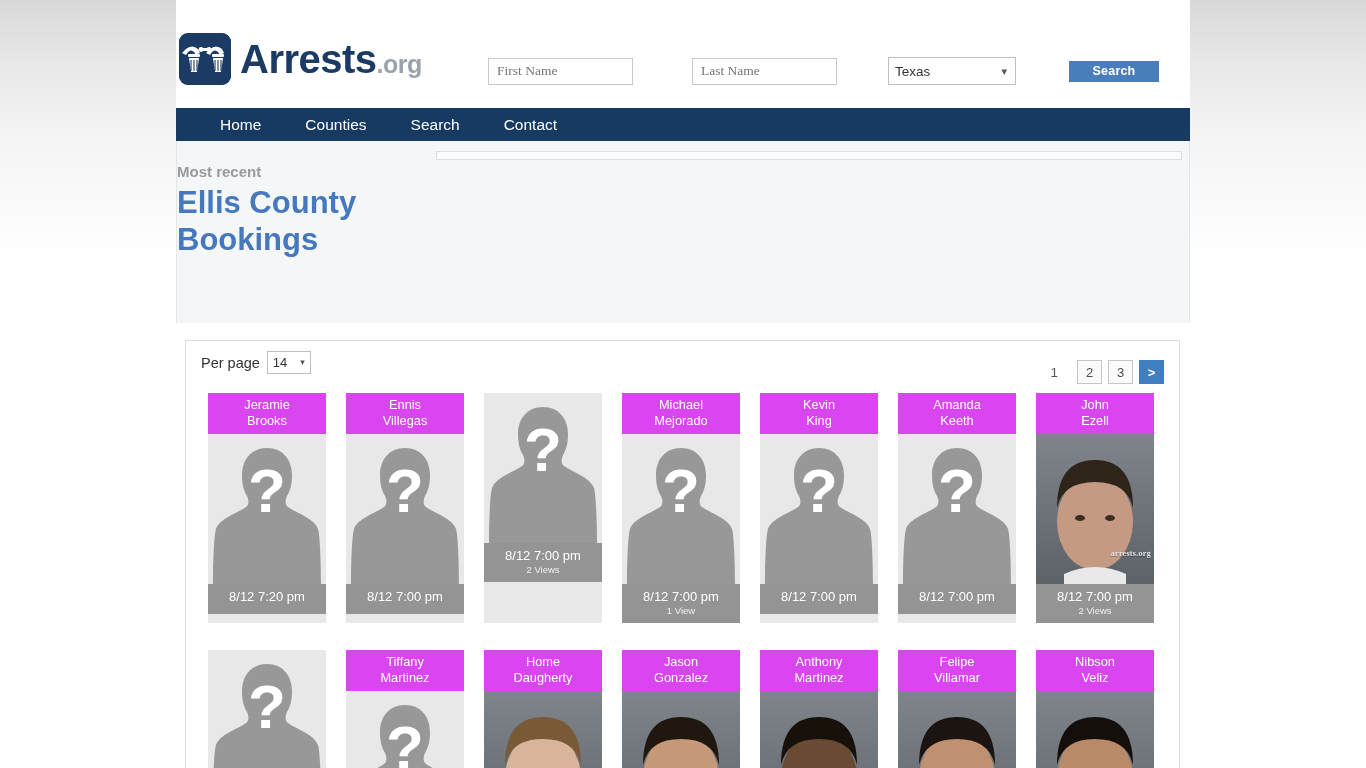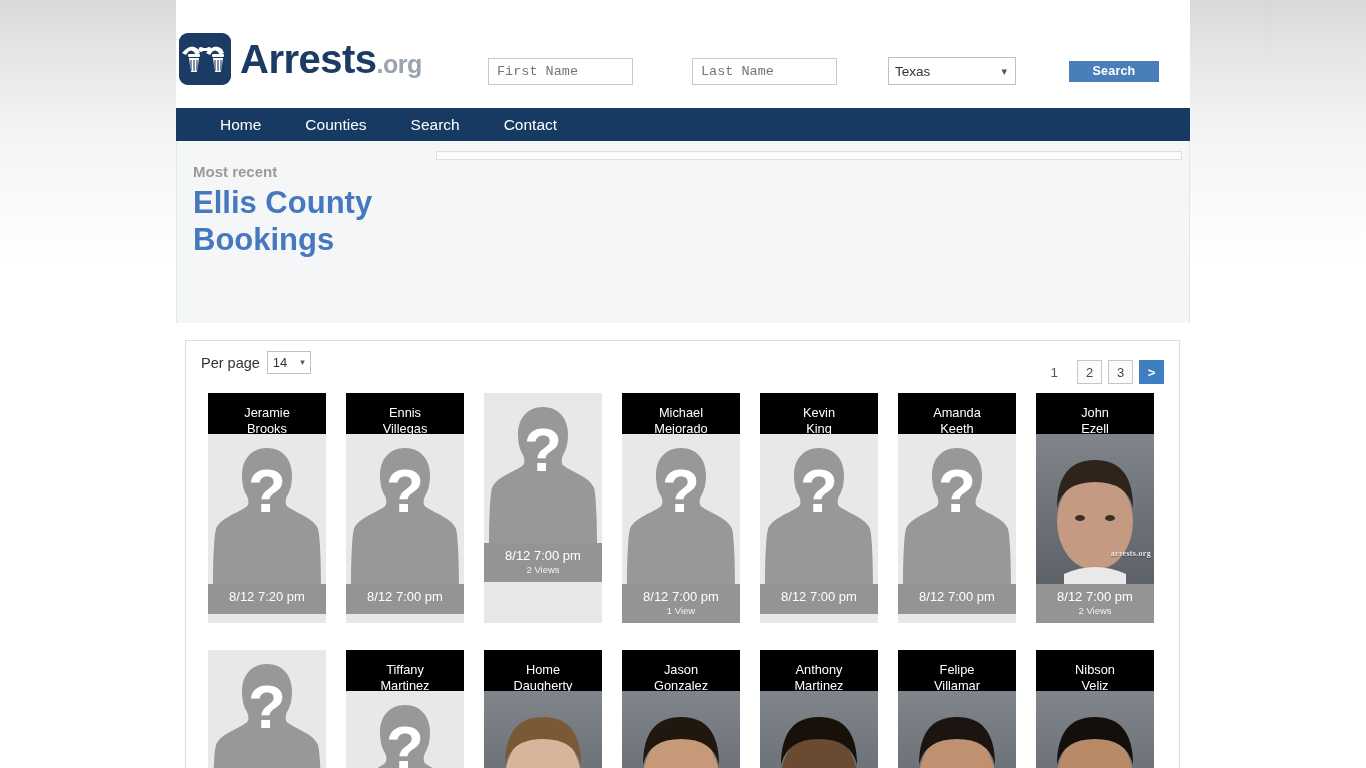--- a/index.html
+++ b/index.html
@@ -64,21 +64,21 @@
     align-items: center;
     width: 690px;
   }
   .txt-input {
     height: 27px;
     border: 1px solid #c8c8c8;
     background: #fff;
     font-size: 13.5px;
     color: #000000;
     padding: 0 8px;
-    font-family: Liberation Mono, monospace;
+    font-family: Liberation Serif, serif;
     outline: none;
   }
   #first-name { width: 145px; }
   #last-name  { width: 145px; margin-left: 59px; }
   .sel-wrap {
     margin-left: 51px;
     position: relative;
   }
   .state-select {
     width: 128px; height: 28px;
@@ -129,21 +129,21 @@
   }
   .nav-item:first-child { padding-left: 22px; text-align: right; }
 
   
   .title-strip {
     position: relative;
     background: #f4f6f8;
     height: 182px;
     border-left: 1px solid #e3e6e9;
     border-right: 1px solid #e3e6e9;
-    padding: 22px 0 0 16px;
+    padding: 22px 0 0 0;
   }
   .most-recent {
     color: #9a9a9a;
     font-size: 15px;
     font-weight: bold;
     margin-bottom: 4px;
   }
   .county-title {
     color: #4578bd;
     font-size: 31px;
@@ -229,26 +229,26 @@
     padding: 0 0 0 22px;
   }
   .card {
     width: 118px;
     background: #e8e8e8;
     cursor: pointer;
     position: relative;
     overflow: hidden;
   }
   .card-head {
-    background: #000000;
+    background: #d946ef;
     color: #ffffff;
     font-size: 12.8px;
     line-height: 16px;
     text-align: center;
-    padding: 12px 2px 5px;
+    padding: 4px 2px 5px;
     height: 41px;
   }
   .card-photo {
     position: relative;
     height: 150px;
     background: #e8e8e8;
     overflow: hidden;
   }
   
   .silhouette {

